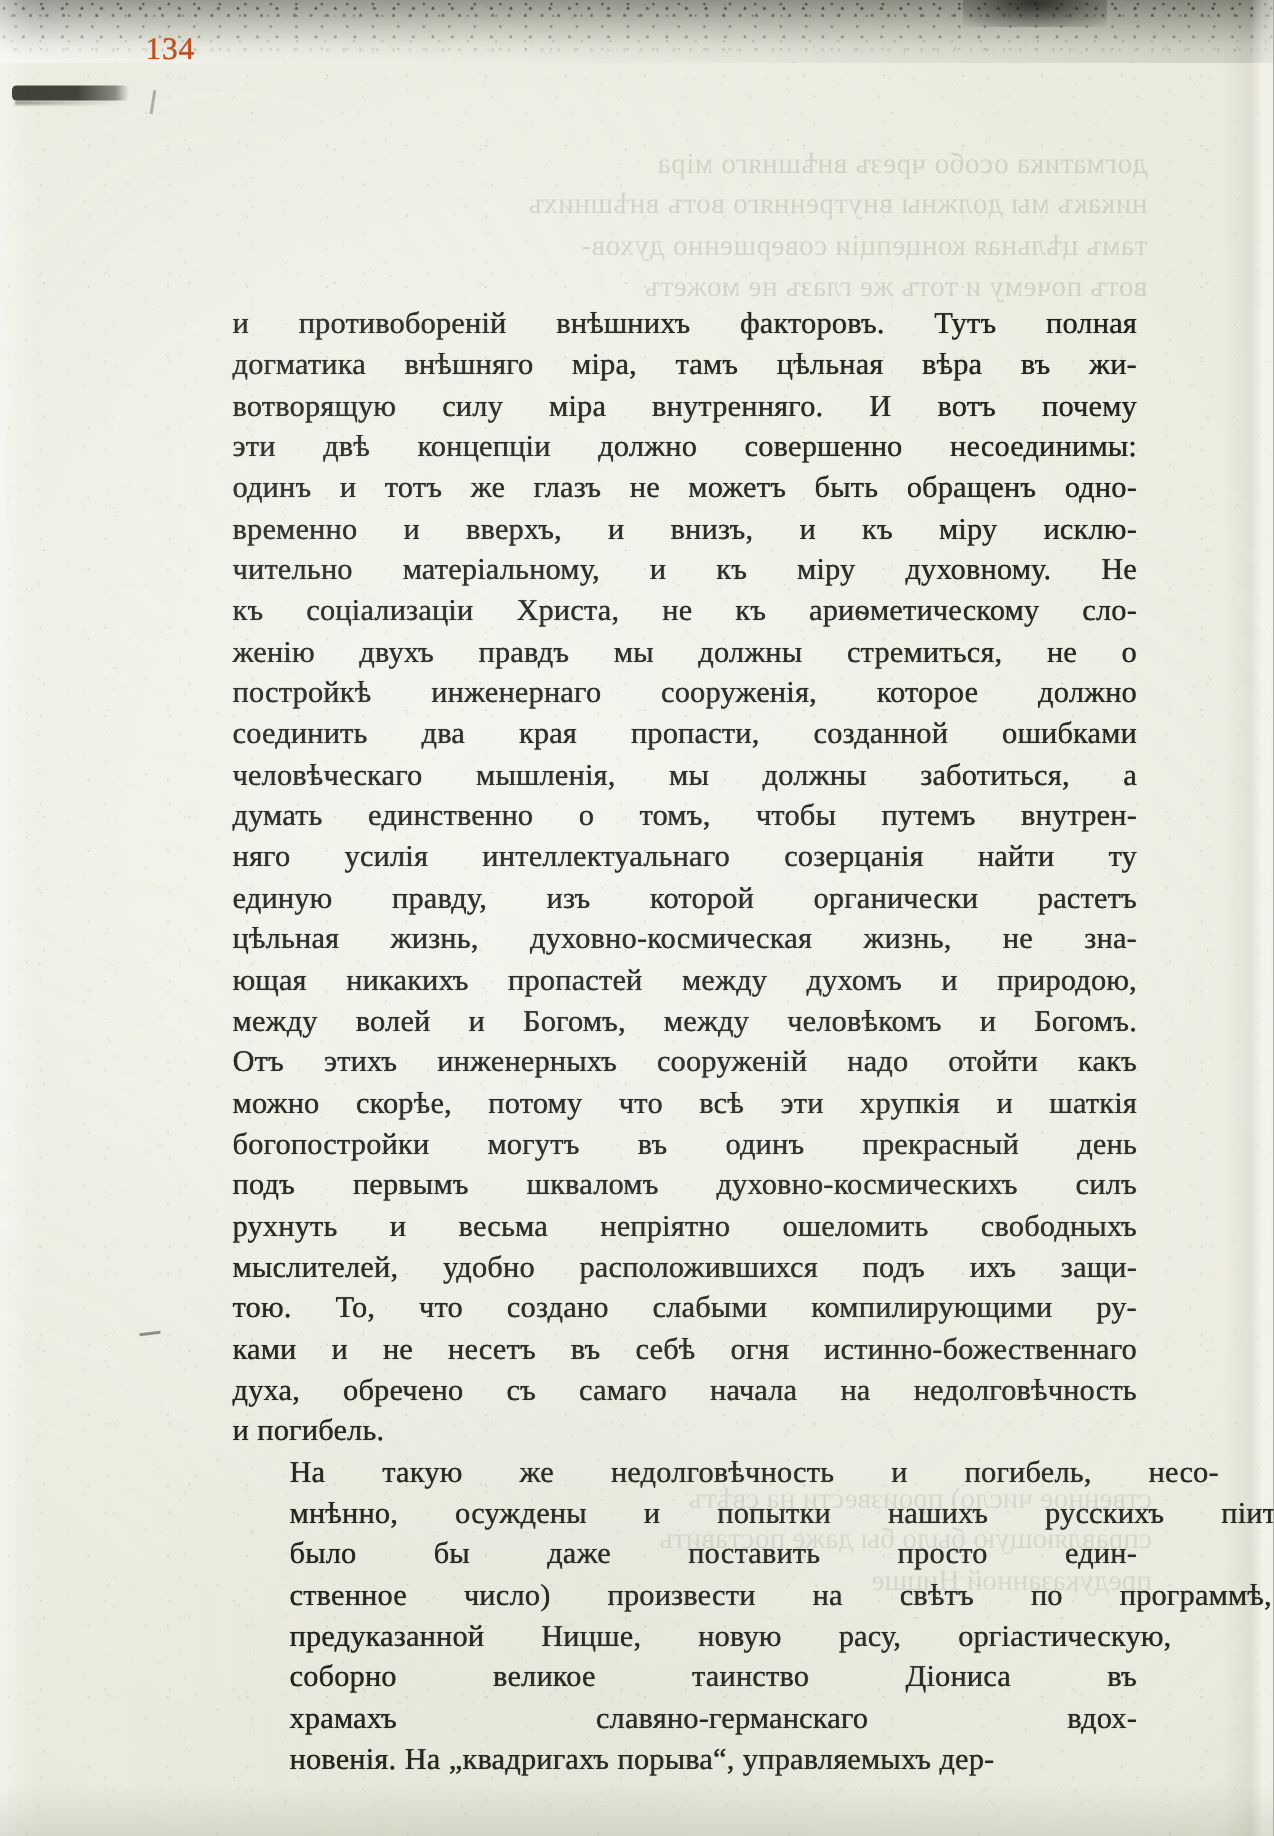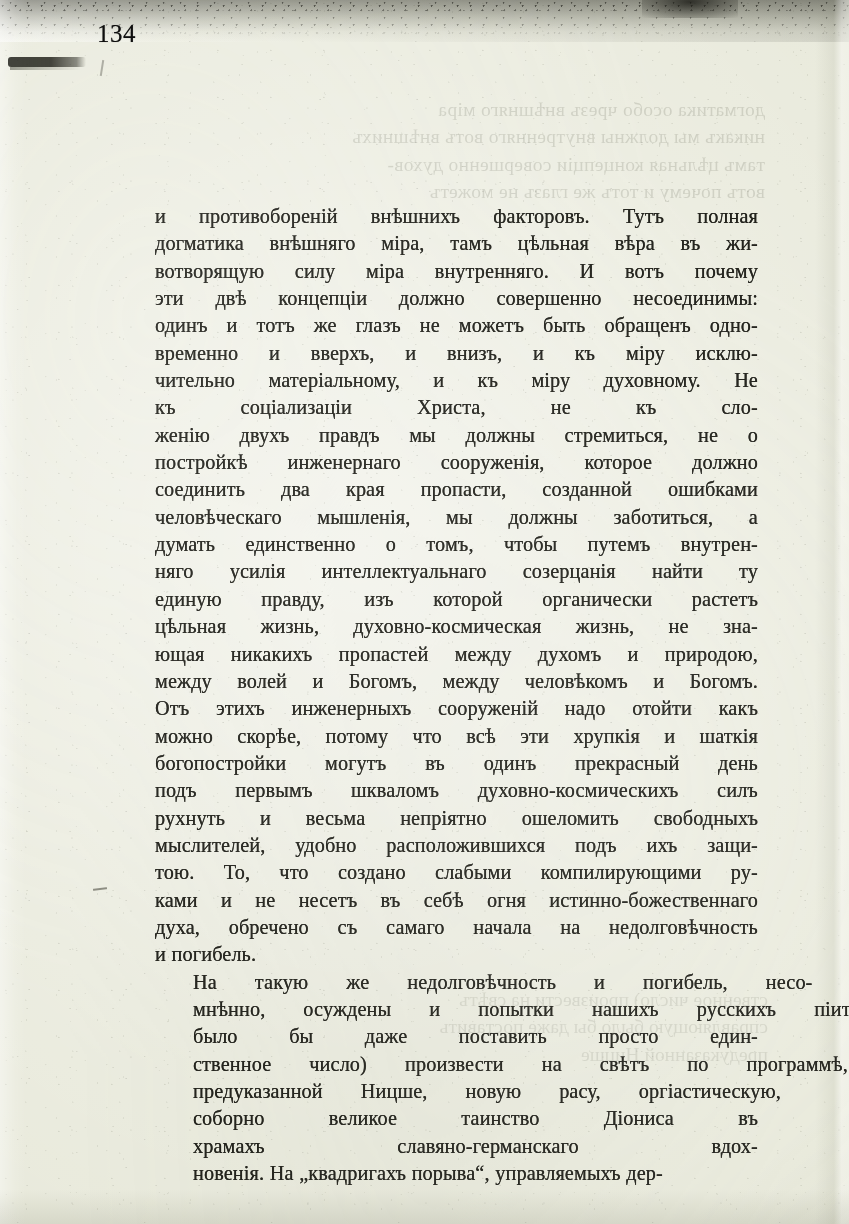--- a/index.html
+++ b/index.html
@@ -173,22 +173,22 @@
     filter: blur(0.5px);
     pointer-events: none;
     user-select: none;
   }
 
   
   #folio {
     position: absolute;
     left: 97px;
     top: 20px;
-    font-size: 25px;
-    color: #000000;
+    font-size: 21px;
+    color: #c2410c;
     letter-spacing: 0.5px;
     text-shadow: 0 0 0.7px rgba(20,20,16,0.55);
   }
 
   
   #textblock {
     position: absolute;
     left: 155px;
     top: 203px;
     width: 603px;
@@ -348,20 +348,21 @@
           <span>міру</span>
           <span>духовному.</span>
           <span>Не</span>
         </span>
         <span class="line j">
           <span>къ</span>
           <span>соціализаціи</span>
           <span>Христа,</span>
           <span>не</span>
           <span>къ</span>
+          <span>ариѳметическому</span>
           <span>сло-</span>
         </span>
         <span class="line j">
           <span>женію</span>
           <span>двухъ</span>
           <span>правдъ</span>
           <span>мы</span>
           <span>должны</span>
           <span>стремиться,</span>
           <span>не</span>

